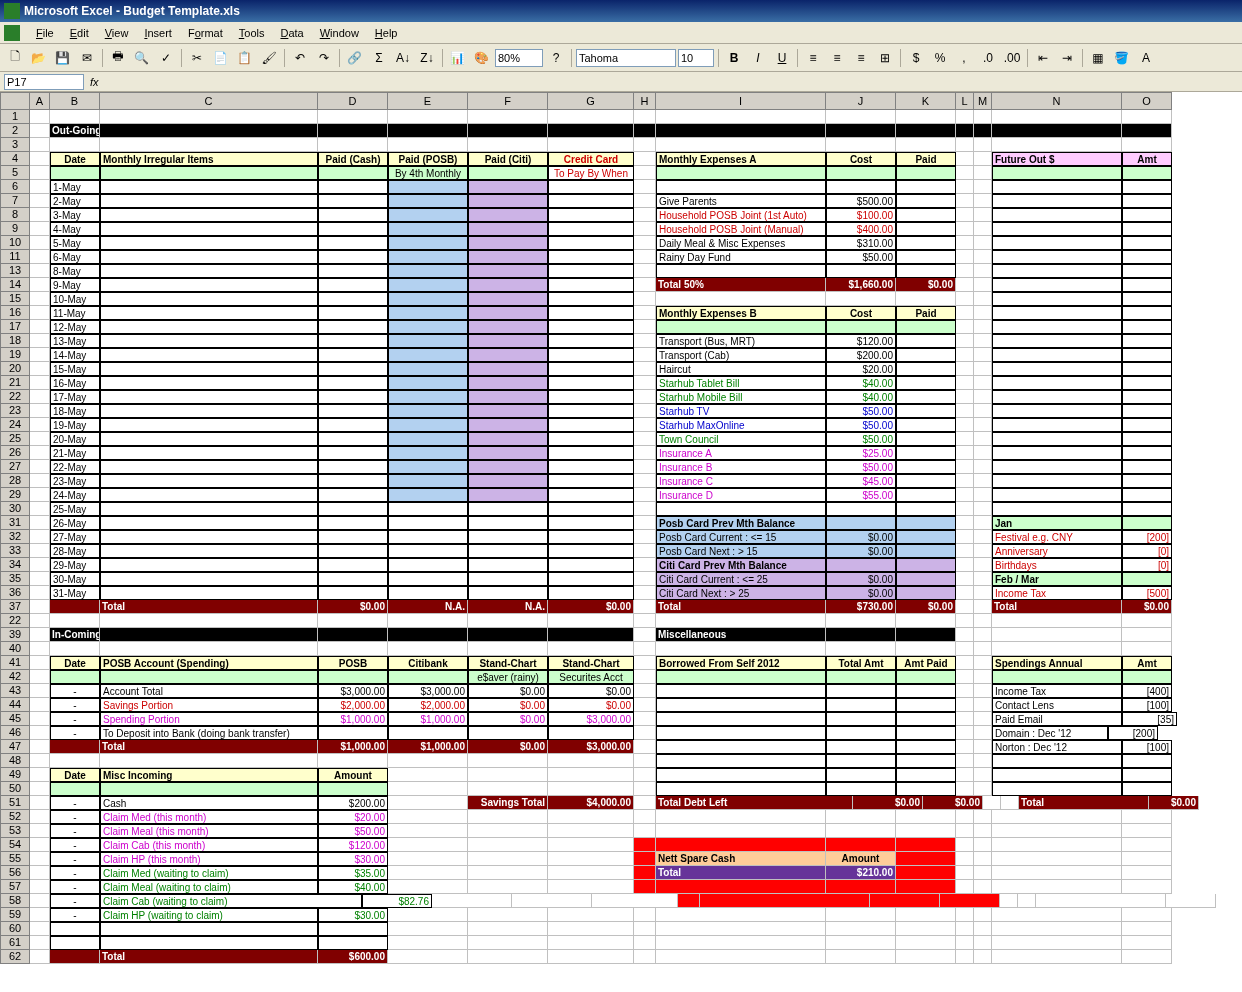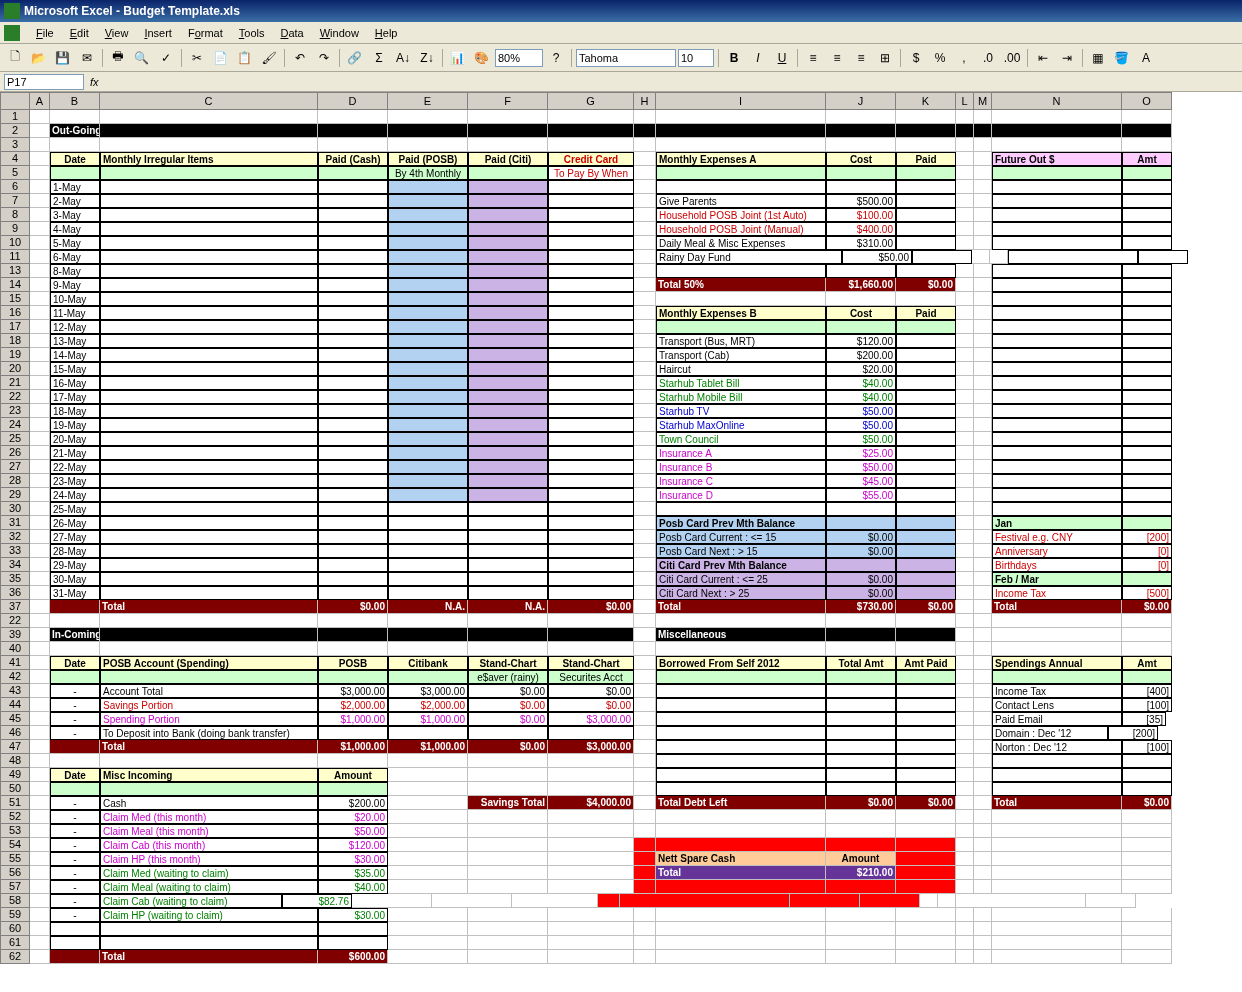--- a/index.html
+++ b/index.html
@@ -327,21 +327,21 @@
     <div class="grid-row">
       <div class="row-h">11</div>
       <div class="cell " style="width:20px"></div>
       <div class="cell border-box" style="width:50px">6-May</div>
       <div class="cell border-box" style="width:218px"></div>
       <div class="cell border-box" style="width:70px"></div>
       <div class="cell fill-blue border-box" style="width:80px"></div>
       <div class="cell fill-purple border-box" style="width:80px"></div>
       <div class="cell border-box" style="width:86px"></div>
       <div class="cell " style="width:22px"></div>
-      <div class="cell  border-box" style="width:186px">Rainy Day Fund</div>
+      <div class="cell  border-box" style="width:170px">Rainy Day Fund</div>
       <div class="cell  txt-right border-box" style="width:70px">$50.00</div>
       <div class="cell border-box" style="width:60px"></div>
       <div class="cell " style="width:18px"></div>
       <div class="cell " style="width:18px"></div>
       <div class="cell border-box" style="width:130px"></div>
       <div class="cell border-box" style="width:50px"></div>
     </div>
     <div class="grid-row">
       <div class="row-h">13</div>
       <div class="cell " style="width:20px"></div>
@@ -927,21 +927,21 @@
       <div class="cell txt-magenta txt-right border-box" style="width:80px">$1,000.00</div>
       <div class="cell txt-magenta txt-right border-box" style="width:80px">$0.00</div>
       <div class="cell txt-magenta txt-right border-box" style="width:86px">$3,000.00</div>
       <div class="cell " style="width:22px"></div>
       <div class="cell border-box" style="width:170px"></div>
       <div class="cell border-box" style="width:70px"></div>
       <div class="cell border-box" style="width:60px"></div>
       <div class="cell " style="width:18px"></div>
       <div class="cell " style="width:18px"></div>
       <div class="cell border-box" style="width:130px">Paid Email</div>
-      <div class="cell txt-right border-box" style="width:44px">[35]</div>
+      <div class="cell txt-right border-box" style="width:55px">[35]</div>
     </div>
     <div class="grid-row">
       <div class="row-h">46</div>
       <div class="cell " style="width:20px"></div>
       <div class="cell txt-center border-box" style="width:50px">-</div>
       <div class="cell  border-box" style="width:218px">To Deposit into Bank (doing bank transfer)</div>
       <div class="cell  txt-right border-box" style="width:70px"></div>
       <div class="cell  txt-right border-box" style="width:80px"></div>
       <div class="cell  txt-right border-box" style="width:80px"></div>
       <div class="cell  txt-right border-box" style="width:86px"></div>
@@ -1029,21 +1029,21 @@
     <div class="grid-row">
       <div class="row-h">51</div>
       <div class="cell " style="width:20px"></div>
       <div class="cell txt-center border-box" style="width:50px">-</div>
       <div class="cell  border-box" style="width:218px">Cash</div>
       <div class="cell  txt-right border-box" style="width:70px">$200.00</div>
       <div class="cell " style="width:80px"></div>
       <div class="cell total-red txt-right bold" style="width:80px">Savings Total</div>
       <div class="cell total-red txt-right bold" style="width:86px">$4,000.00</div>
       <div class="cell " style="width:22px"></div>
-      <div class="cell total-red" style="width:170px">Total Debt Left</div>
+      <div class="cell total-red" style="width:197px">Total Debt Left</div>
       <div class="cell total-red txt-right" style="width:70px">$0.00</div>
       <div class="cell total-red txt-right" style="width:60px">$0.00</div>
       <div class="cell " style="width:18px"></div>
       <div class="cell " style="width:18px"></div>
       <div class="cell total-red" style="width:130px">Total</div>
       <div class="cell total-red txt-right" style="width:50px">$0.00</div>
     </div>
     <div class="grid-row">
       <div class="row-h">52</div>
       <div class="cell " style="width:20px"></div>
@@ -1149,21 +1149,21 @@
       <div class="cell fill-red" style="width:60px"></div>
       <div class="cell " style="width:18px"></div>
       <div class="cell " style="width:18px"></div>
       <div class="cell " style="width:130px"></div>
       <div class="cell " style="width:50px"></div>
     </div>
     <div class="grid-row">
       <div class="row-h">58</div>
       <div class="cell " style="width:20px"></div>
       <div class="cell txt-center border-box" style="width:50px">-</div>
-      <div class="cell txt-green border-box" style="width:182px">Claim Cab (waiting to claim)</div>
+      <div class="cell txt-green border-box" style="width:262px">Claim Cab (waiting to claim)</div>
       <div class="cell txt-green txt-right border-box" style="width:70px">$82.76</div>
       <div class="cell " style="width:80px"></div>
       <div class="cell " style="width:80px"></div>
       <div class="cell " style="width:86px"></div>
       <div class="cell fill-red" style="width:22px"></div>
       <div class="cell fill-red" style="width:170px"></div>
       <div class="cell fill-red" style="width:70px"></div>
       <div class="cell fill-red" style="width:60px"></div>
       <div class="cell " style="width:18px"></div>
       <div class="cell " style="width:18px"></div>

